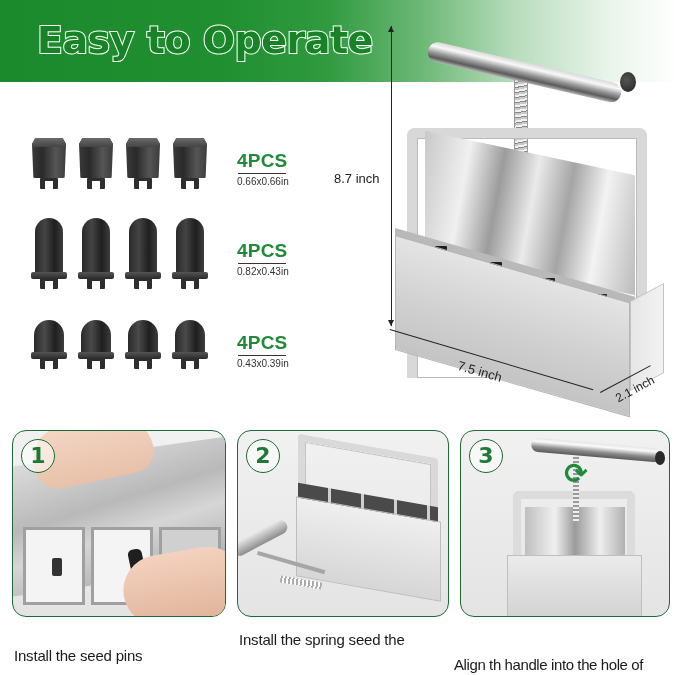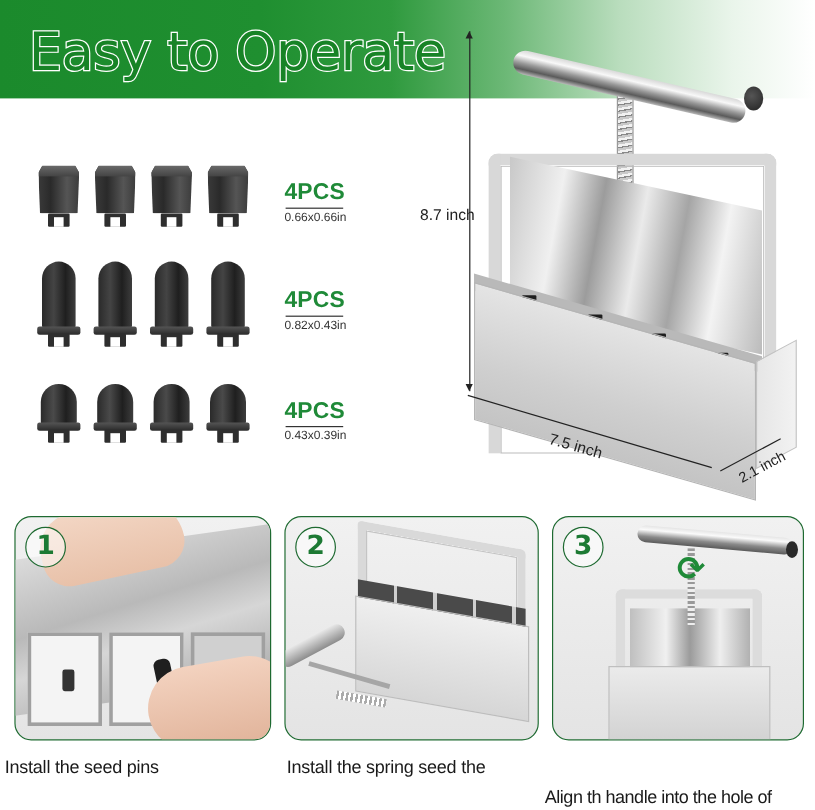--- a/index.html
+++ b/index.html
@@ -5,22 +5,22 @@
   * { box-sizing: border-box; margin: 0; padding: 0; }
   html, body { width: 679px; height: 675px; background: #ffffff; overflow: hidden; }
   body { position: relative; font-family: "Liberation Sans", "DejaVu Sans", sans-serif; color: #1a1a1a; }
 
   
   .banner {
     position: absolute; left: 0; top: 0; width: 679px; height: 82px;
     background: linear-gradient(90deg, #1b8a2c 0%, #1f8f30 32%, #2f9a3e 48%, #6cb876 62%, #b9ddbd 76%, #eaf5eb 90%, #ffffff 100%);
   }
   .banner-title {
-    position: absolute; left: 24px; top: 18px;
-    font-family: "DejaVu Sans", sans-serif; font-weight: normal; font-size: 44px; letter-spacing: -0.5px;
+    position: absolute; left: 37px; top: 18px;
+    font-family: "DejaVu Sans", sans-serif; font-weight: bold; font-size: 38px; letter-spacing: -0.5px;
     color: #178326;
     -webkit-text-stroke: 2px #ffffff;
     paint-order: stroke fill;
     text-shadow: 0 0 1px #fff;
   }
 
   
   .pin-row { position: absolute; left: 30px; display: flex; gap: 9px; }
   .pin { position: relative; width: 38px; }
   .pin-cube .cap {
@@ -293,21 +293,21 @@
   <div class="box-top-edge"></div>
   <div class="pin-slot" style="left:40px;top:218px;"></div>
   <div class="pin-slot" style="left:95px;top:234px;"></div>
   <div class="pin-slot" style="left:148px;top:250px;"></div>
   <div class="pin-slot" style="left:200px;top:266px;"></div>
   <div class="box-front"></div>
   <div class="box-side"></div>
 </div>
 
 <div class="dim-v"></div>
-<div class="dim-label" style="left:350px; top:171px;">8.7 inch</div>
+<div class="dim-label" style="left:334px; top:171px;">8.7 inch</div>
 <div class="dim-h"></div>
 <div class="dim-label" style="left:457px; top:364px; transform: rotate(16deg);">7.5 inch</div>
 <div class="dim-d"></div>
 <div class="dim-label" style="left:614px; top:382px; transform: rotate(-28deg); font-size:12px;">2.1 inch</div>
 
 <div class="step-card" style="left:12px; width:214px;">
   <div class="s1-metal"></div>
   <div class="s1-cell" style="left:10px;">
       <div class="s1-hole"></div>
     </div>
@@ -333,21 +333,21 @@
   <div class="s3-frame"></div>
   <div class="s3-plate"></div>
   <div class="s3-box"></div>
   <div class="s3-spring"></div>
   <div class="s3-bar"></div>
   <div class="s3-cap"></div>
   <div class="s3-rotate">⟳</div>
   <div class="step-num">3</div>
 </div>
 
-<div class="step-caption" style="left:4px;">
+<div class="step-caption" style="left:14px;margin-top:16px;">
   <div>Install the seed pins</div>
 </div>
 <div class="step-caption" style="left:239px;">
   <div>Install the spring seed the</div>
 </div>
 <div class="step-caption" style="left:454px; letter-spacing:-0.4px;margin-top:25px;">
   <div>Align th handle into the hole of</div>
 </div>
 
 </body></html>

